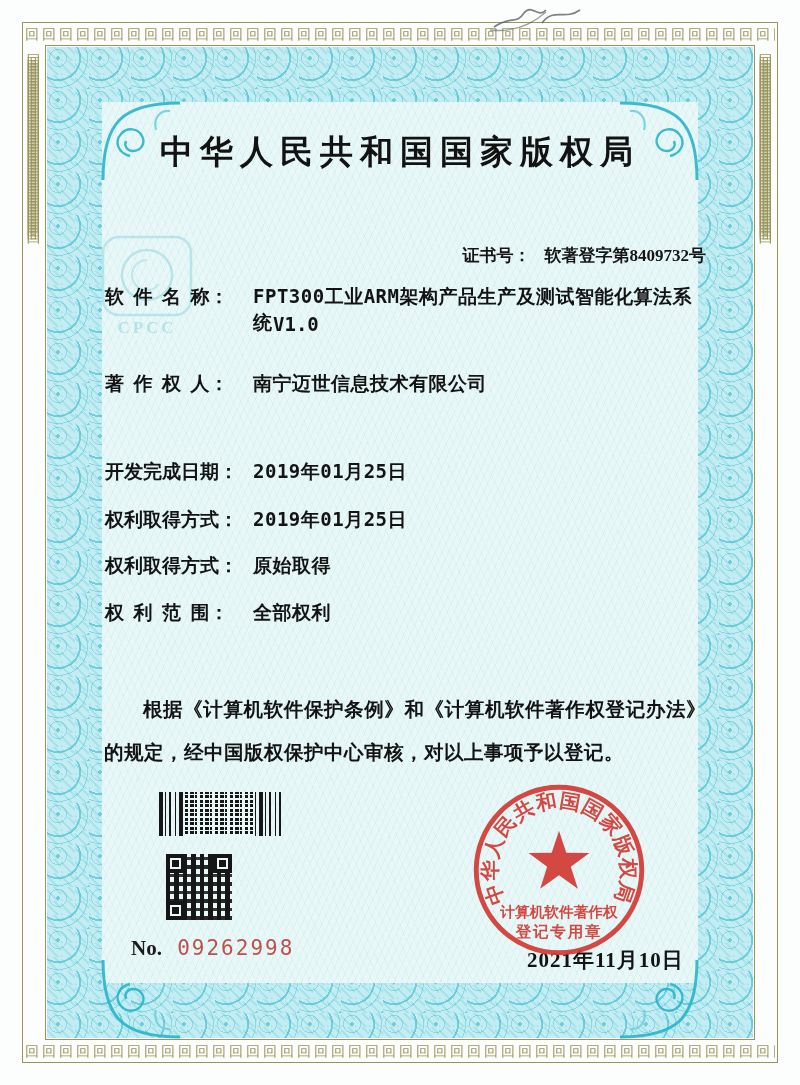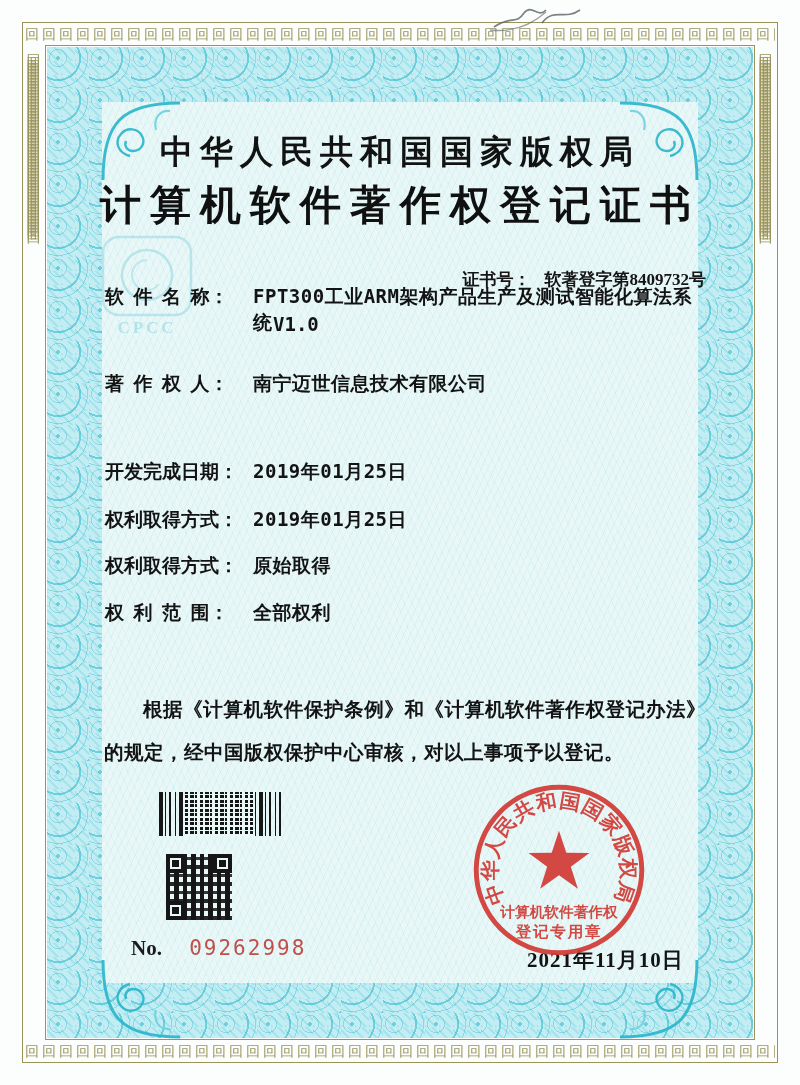--- a/index.html
+++ b/index.html
@@ -27,21 +27,21 @@
       repeating-linear-gradient(65deg, rgba(120,210,225,.10) 0 1px, rgba(120,210,225,0) 1px 7px);}
   .corner{position:absolute;width:84px;height:84px;z-index:2;opacity:.9;}
   .c-tl{left:100px;top:100px;}
   .c-tr{right:100px;top:100px;transform:scaleX(-1);}
   .c-bl{left:100px;bottom:45px;transform:scaleY(-1);}
   .c-br{right:100px;bottom:45px;transform:scale(-1,-1);}
 
   
   .authority{position:absolute;left:0;right:0;top:130px;text-align:center;font-size:33px;font-weight:bold;letter-spacing:7px;color:#121212;z-index:3;}
   .cert-title{position:absolute;left:0;right:0;top:178px;text-align:center;font-size:41px;font-weight:bold;letter-spacing:9px;color:#101010;z-index:3;}
-  .certno{position:absolute;right:94px;top:244px;font-size:17px;font-weight:bold;color:#151515;z-index:3;margin-top:24px;}
+  .certno{position:absolute;right:94px;top:244px;font-size:17px;font-weight:bold;color:#151515;z-index:3;}
   .certno .gap{display:inline-block;width:14px;}
 
   .row{position:absolute;left:105px;right:92px;display:flex;z-index:3;color:#131313;}
   .flabel{width:148px;flex:0 0 148px;font-size:19px;font-weight:bold;white-space:pre;}
   .fvalue{flex:1;font-size:19px;font-weight:bold;font-family:"DejaVu Sans Mono","Liberation Serif",serif;letter-spacing:.5px;}
   .fvalue2{position:absolute;left:253px;top:313px;font-size:19px;font-weight:bold;font-family:"DejaVu Sans Mono","Liberation Serif",serif;z-index:3;color:#131313;margin-left:20px;}
 
   .statement{position:absolute;left:104px;top:688px;width:602px;font-size:19.5px;font-weight:bold;color:#131313;line-height:43px;text-indent:2em;text-align:justify;letter-spacing:.5px;z-index:3;}
 
   
@@ -55,21 +55,21 @@
     background:
       repeating-linear-gradient(0deg,rgba(22,22,22,.92) 0 4px,rgba(0,0,0,0) 4px 9px,rgba(22,22,22,.85) 9px 12px,rgba(0,0,0,0) 12px 17px),
       repeating-linear-gradient(90deg,#161616 0 4px,#e9f7f7 4px 8px,#161616 8px 13px,#e9f7f7 13px 17px);}
   .qf{position:absolute;width:19px;height:19px;border:4px solid #161616;background:#e9f7f7;box-sizing:border-box;}
   .qf::after{content:"";position:absolute;inset:2px;background:#161616;}
   .qf-tl{left:0;top:0;} .qf-tr{right:0;top:0;} .qf-bl{left:0;bottom:0;}
 
   
   .serial{position:absolute;left:131px;top:936px;z-index:3;font-size:21px;}
   .serial .no-label{font-weight:bold;color:#1b1b1b;}
-  .serial .no-number{color:#bf4f4a;font-family:"DejaVu Sans Mono",monospace;letter-spacing:2px;margin-left:22px;}
+  .serial .no-number{color:#bf4f4a;font-family:"DejaVu Sans Mono",monospace;letter-spacing:2px;margin-left:10px;}
 
   
   .seal{position:absolute;left:470px;top:781px;width:178px;height:178px;z-index:6;opacity:.92;}
   .issue-date{position:absolute;left:487px;top:946px;font-size:21px;font-weight:bold;color:#131313;z-index:5;letter-spacing:1px;margin-left:40px;}
 
   
   .watermark{position:absolute;left:97px;top:233px;z-index:2;}
   .scribble{position:absolute;left:484px;top:1px;z-index:4;}
 </style>
 </head>
@@ -117,21 +117,20 @@
     <text x="50" y="100" text-anchor="middle" font-size="17" letter-spacing="3" fill="rgba(129,209,220,.5)" font-weight="bold">CPCC</text>
   </svg>
 
   <svg class="scribble" width="104" height="34" viewBox="0 0 104 34">
     <path d="M10,26 C28,14 32,24 40,12 C48,2 54,18 62,9" fill="none" stroke="#5c6266" stroke-width="1.7" opacity=".8"></path>
     <path d="M58,22 C70,6 80,20 96,9" fill="none" stroke="#5c6266" stroke-width="1.7" opacity=".8"></path>
     <path d="M62,11 C44,27 24,31 6,29" fill="none" stroke="#5c6266" stroke-width="1.3" opacity=".6"></path>
   </svg>
 
   <div class="authority">中华人民共和国国家版权局</div>
-  <div class="cert-title">计算机软件著作权登记证书</div>
 
   <div class="certno">
     <span>证书号：</span><span class="gap"></span><span>软著登字第8409732号</span>
   </div>
 
   <div class="row" style="top:284px">
     <span class="flabel">软  件  名  称：</span>
     <span class="fvalue">FPT300工业ARM架构产品生产及测试智能化算法系统</span>
   </div>
   <div class="fvalue2">V1.0</div>

